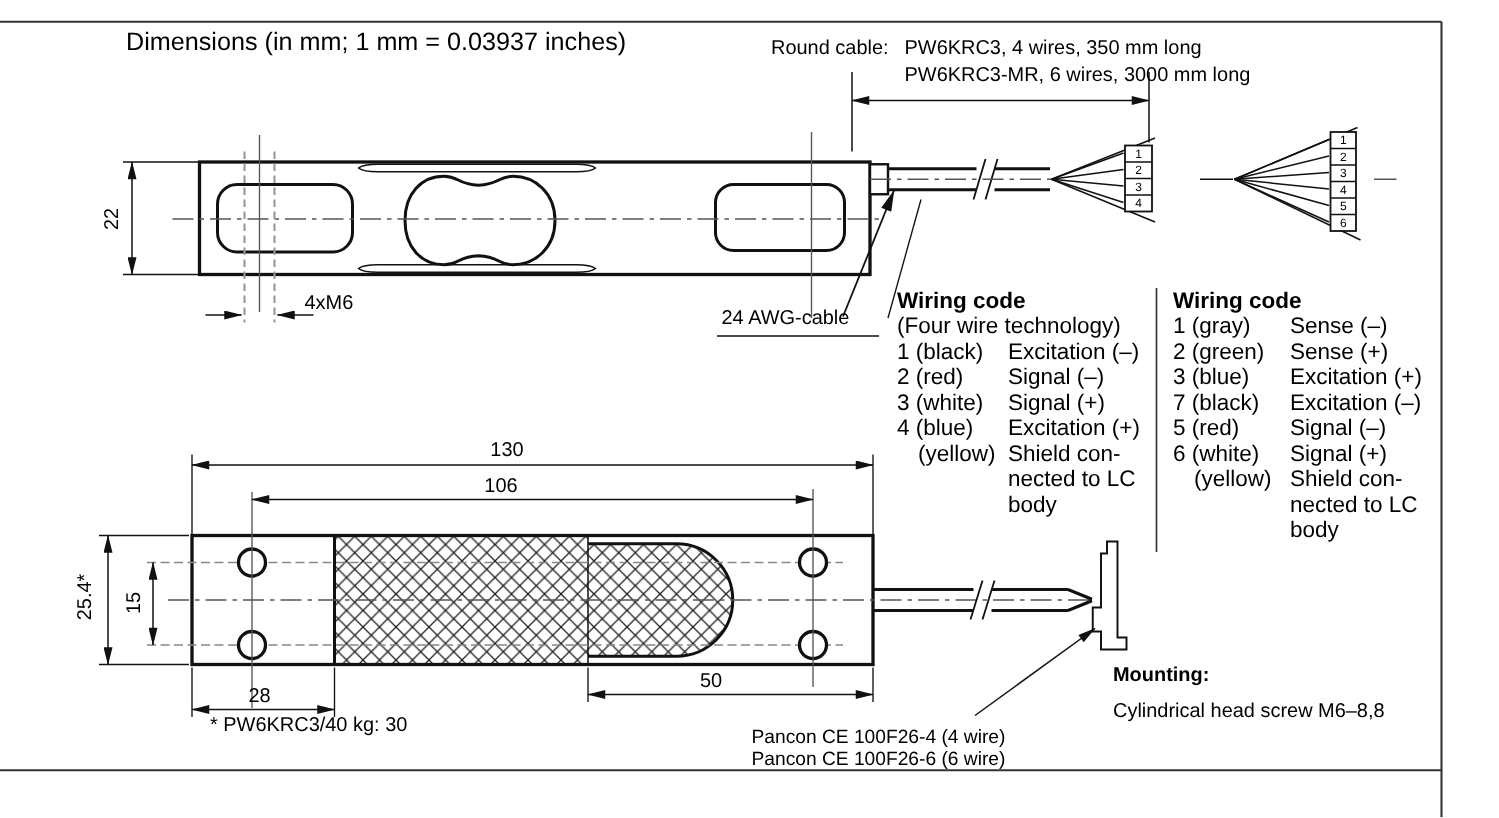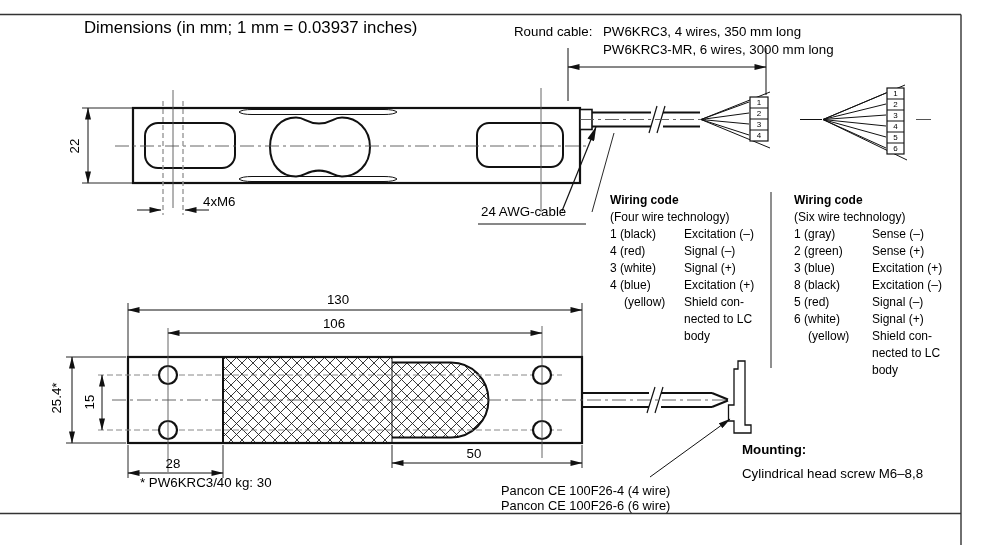--- a/index.html
+++ b/index.html
@@ -6,21 +6,21 @@
   .page{position:relative;width:999px;height:545px;background:#fff;overflow:hidden;
         font-family:"Liberation Sans",sans-serif;color:#000;}
   svg.draw{position:absolute;left:0;top:0;}
   .t{position:absolute;font-size:13.3px;line-height:16px;white-space:nowrap;}
   .t12{font-size:12.8px;line-height:15px;}
   .title{font-size:16.8px;}
   .b{font-weight:700;}
   .cx{transform:translateX(-50%);}
   .vlabel{position:absolute;font-size:13.3px;white-space:nowrap;
           transform:translate(-50%,-50%) rotate(-90deg);}
-  .wcol{position:absolute;font-size:12px;line-height:17px;margin-left:12px;}
+  .wcol{position:absolute;font-size:15px;line-height:17px;}
   .wrow{display:flex;}
   .wpin{flex:0 0 74px;box-sizing:border-box;}
   .six .wpin{flex-basis:78px;}
   .ind{padding-left:14px;}
   .wdesc{white-space:pre-line;}
   .pins{position:absolute;display:flex;flex-direction:column;}
   .pin{height:11px;width:17px;font-size:8px;line-height:11px;text-align:center;}
   .pins4 .pin{width:18px;}
 </style>
 </head>
@@ -231,56 +231,55 @@
   <div class="t" style="left:742px;top:466px">Cylindrical head screw M6–8,8</div>
 
   <div class="wcol" style="left:598px;top:192px;width:170px">
     <div class="b">Wiring code</div>
     <div>(Four wire technology)</div>
     <div class="wrow">
       <span class="wpin">1 (black)</span>
       <span class="wdesc">Excitation (–)</span>
     </div>
     <div class="wrow">
-      <span class="wpin">4 (red)</span>
+      <span class="wpin">2 (red)</span>
       <span class="wdesc">Signal (–)</span>
     </div>
     <div class="wrow">
       <span class="wpin">3 (white)</span>
       <span class="wdesc">Signal (+)</span>
     </div>
     <div class="wrow">
       <span class="wpin">4 (blue)</span>
       <span class="wdesc">Excitation (+)</span>
     </div>
     <div class="wrow">
       <span class="wpin ind">(yellow)</span>
       <span class="wdesc">Shield con-
 nected to LC
 body</span>
     </div>
   </div>
 
   <div class="wcol six" style="left:782px;top:192px;width:176px">
     <div class="b">Wiring code</div>
-    <div>(Six wire technology)</div>
     <div class="wrow">
       <span class="wpin">1 (gray)</span>
       <span class="wdesc">Sense (–)</span>
     </div>
     <div class="wrow">
       <span class="wpin">2 (green)</span>
       <span class="wdesc">Sense (+)</span>
     </div>
     <div class="wrow">
       <span class="wpin">3 (blue)</span>
       <span class="wdesc">Excitation (+)</span>
     </div>
     <div class="wrow">
-      <span class="wpin">8 (black)</span>
+      <span class="wpin">7 (black)</span>
       <span class="wdesc">Excitation (–)</span>
     </div>
     <div class="wrow">
       <span class="wpin">5 (red)</span>
       <span class="wdesc">Signal (–)</span>
     </div>
     <div class="wrow">
       <span class="wpin">6 (white)</span>
       <span class="wdesc">Signal (+)</span>
     </div>

